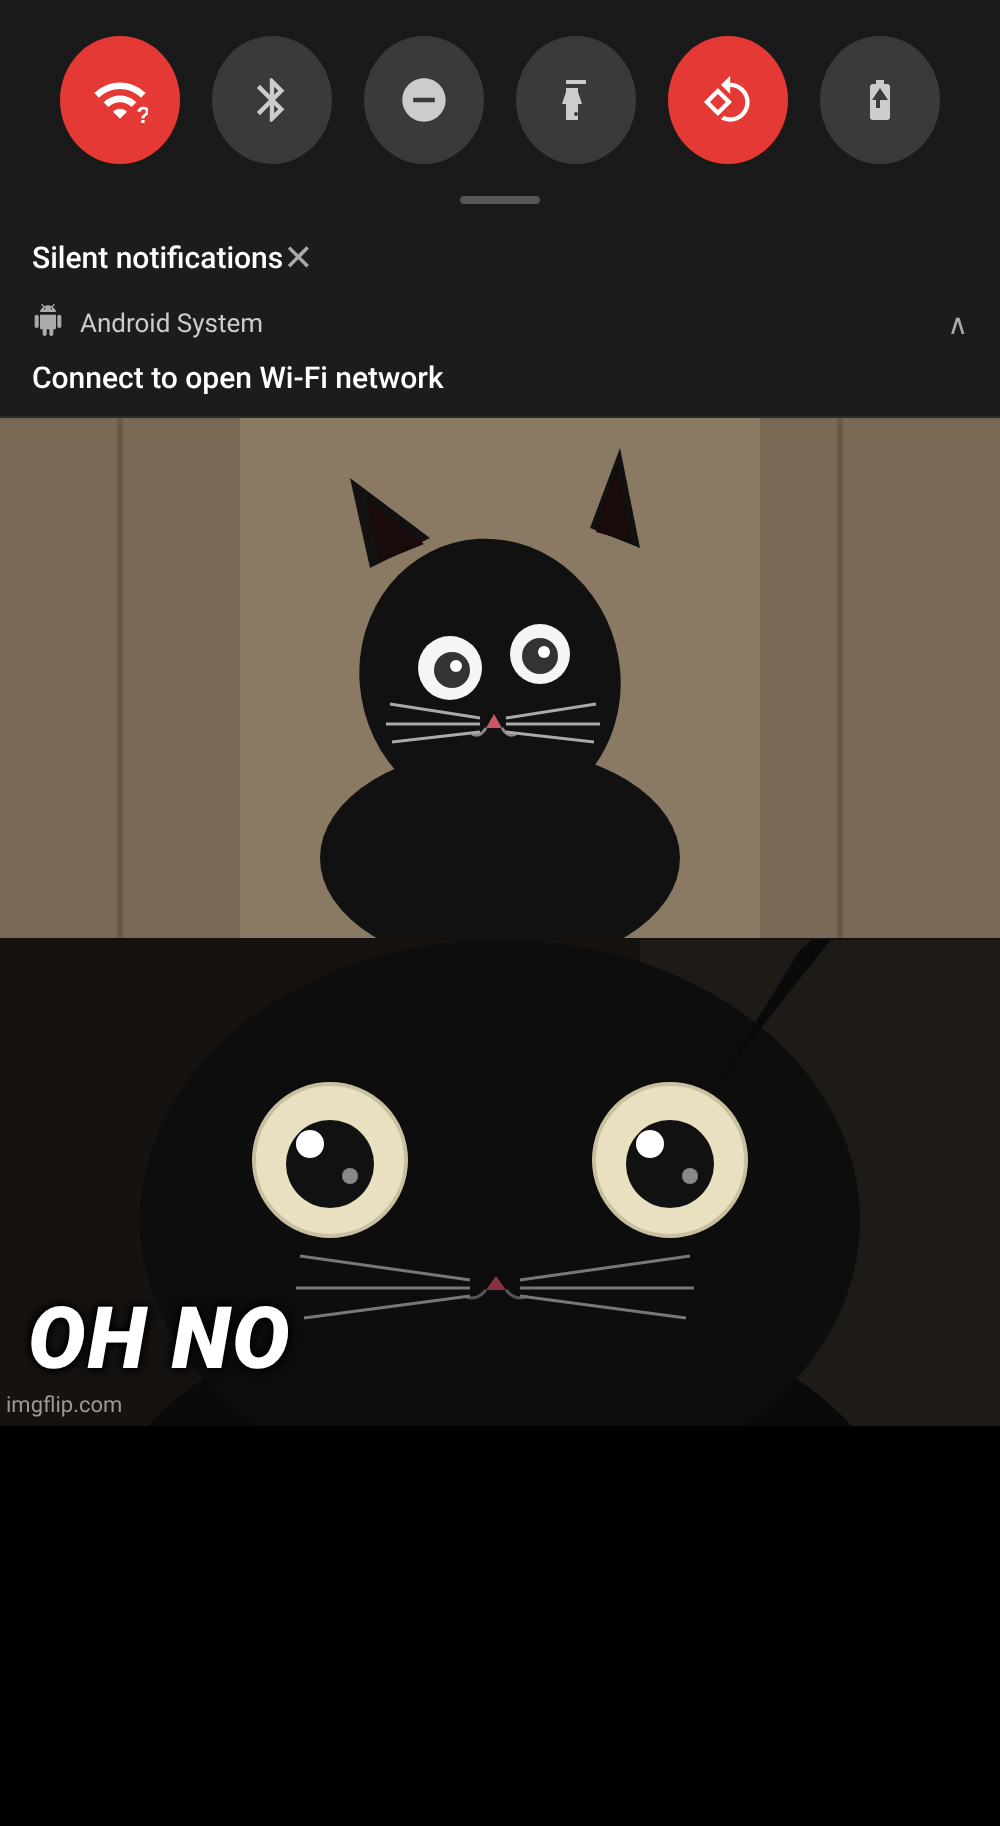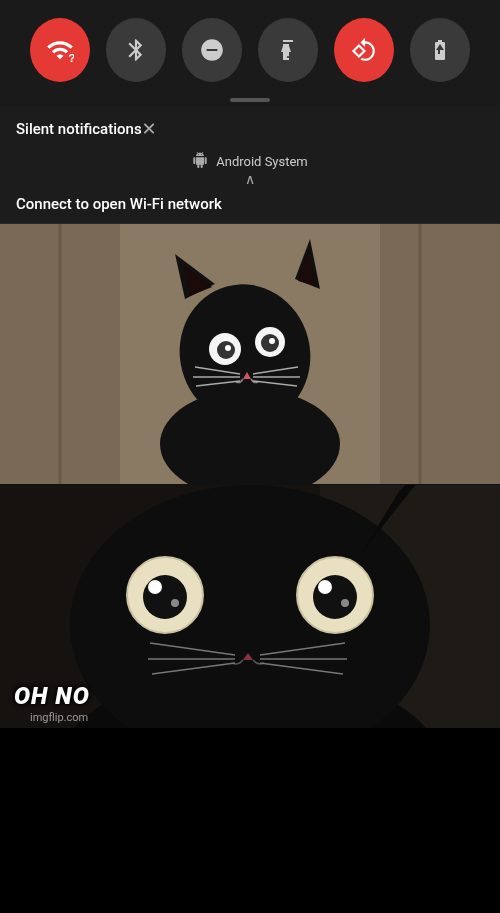--- a/index.html
+++ b/index.html
@@ -89,21 +89,20 @@
       background: none;
       border: none;
       line-height: 1;
     }
 
     .notif-source {
       display: flex;
       align-items: center;
       justify-content: space-between;
       padding: 4px 16px 4px;
-      flex-direction: column;
     }
 
     .notif-source-left {
       display: flex;
       align-items: center;
       gap: 8px;
     }
 
     .notif-source-icon {
       font-size: 14px;
@@ -192,31 +191,31 @@
     .cat-svg {
       width: 100%;
       height: 100%;
     }
 
     .oh-no-text {
       position: absolute;
       bottom: 18px;
       left: 14px;
       color: #fff;
-      font-size: 24px;
+      font-size: 43px;
       font-weight: 900;
       font-style: italic;
       text-shadow: 1px 1px 4px #000, -1px -1px 4px #000;
       letter-spacing: 1px;
     }
 
     .imgflip-credit {
       position: absolute;
       bottom: 4px;
-      left: 30px;
+      left: 3px;
       color: #bbb;
       font-size: 11px;
       opacity: 0.8;
     }
 
     .divider-line {
       height: 1px;
       background: #111;
     }
   </style>

